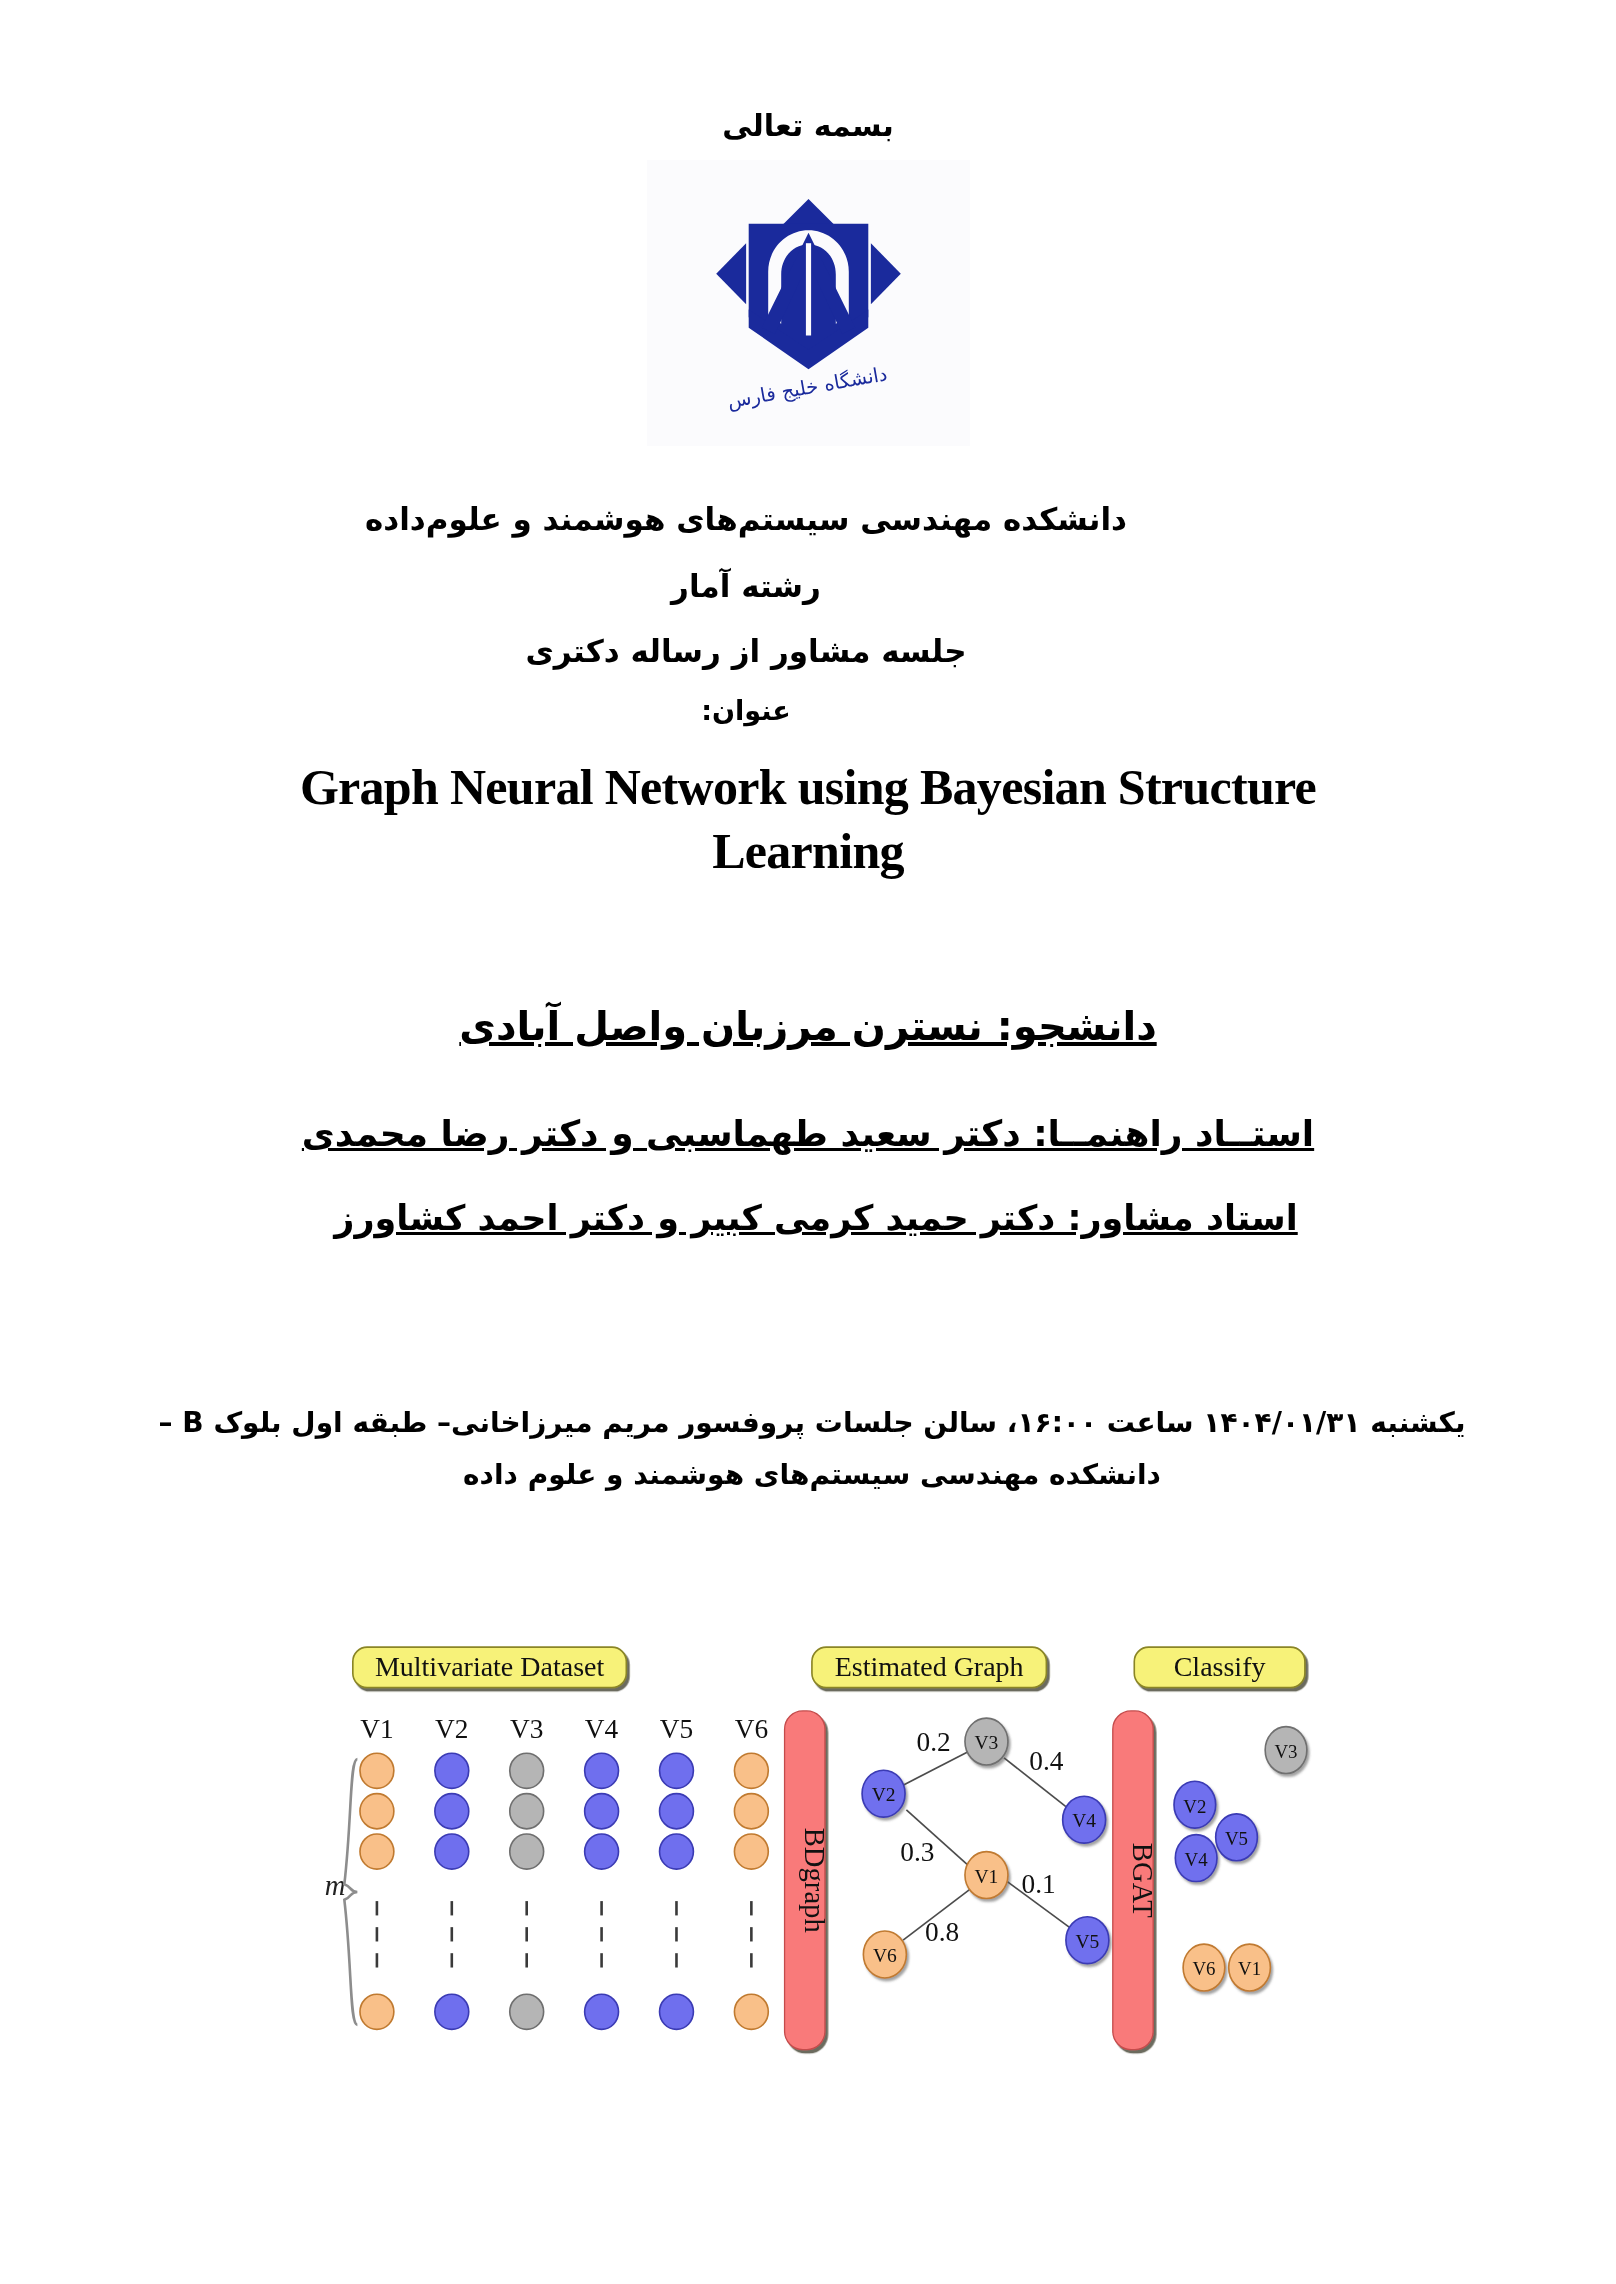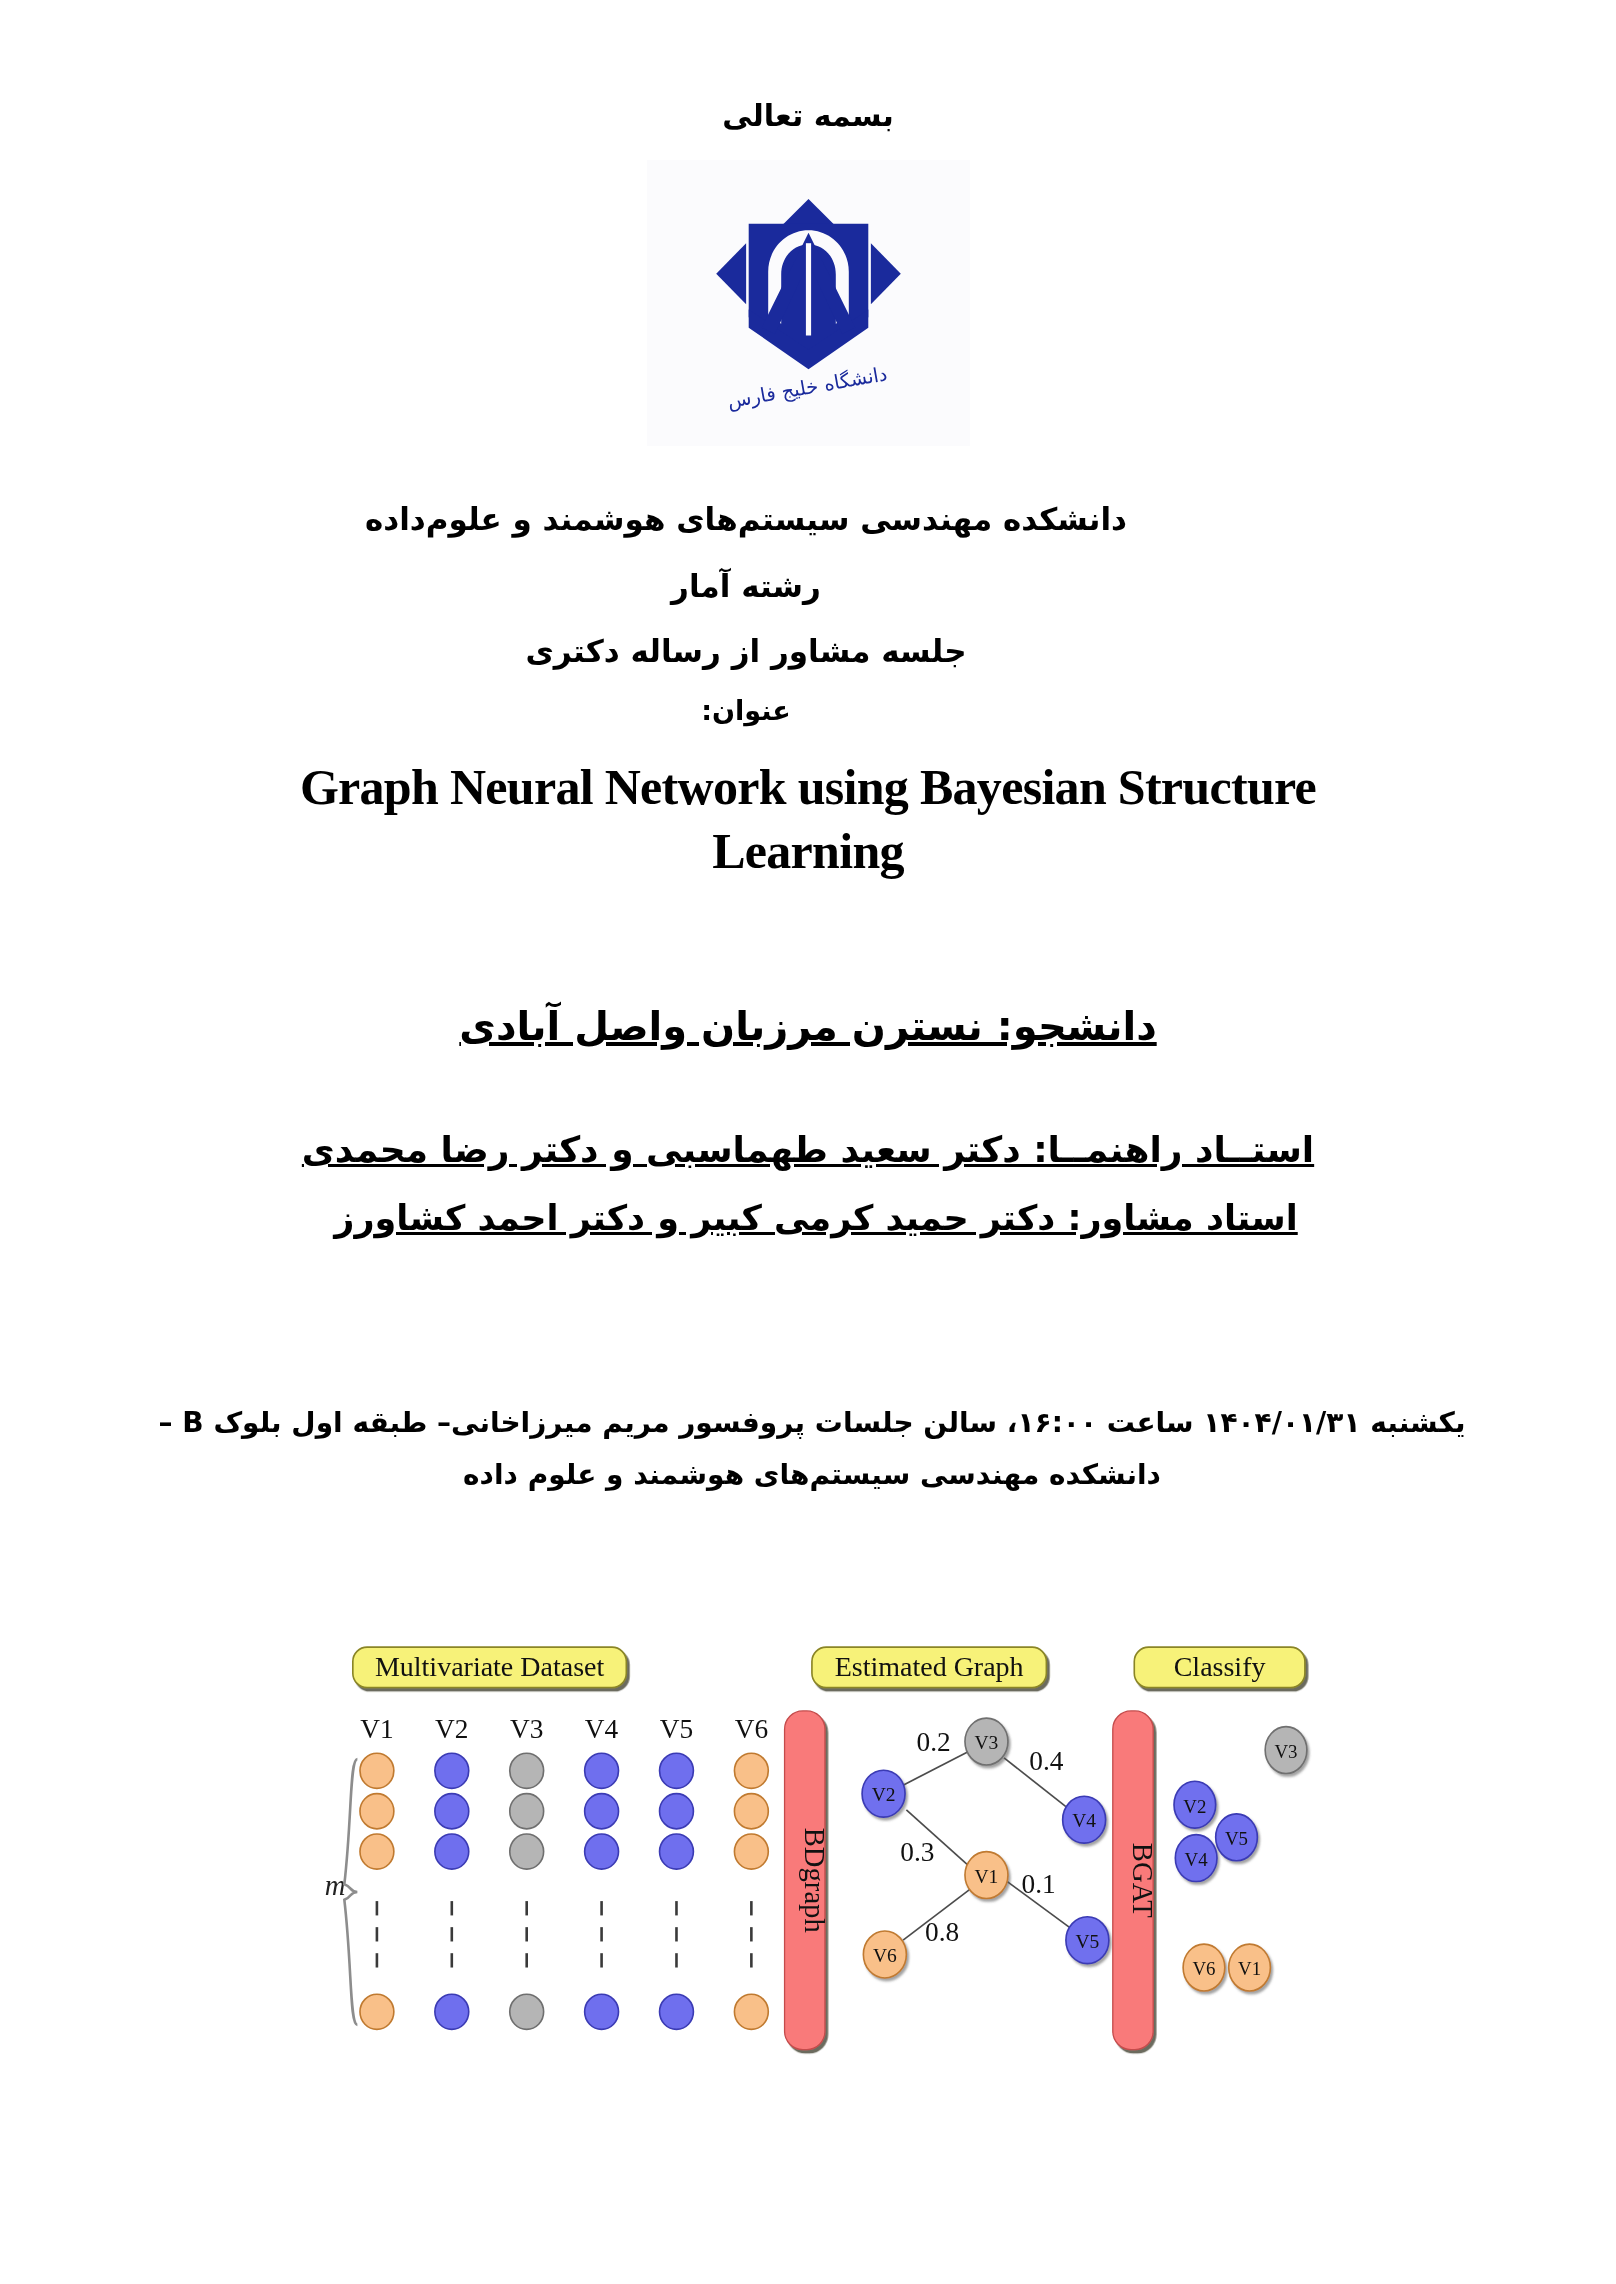--- a/index.html
+++ b/index.html
@@ -12,21 +12,21 @@
     height: 2284px;
     position: relative;
     font-family: "Liberation Sans", sans-serif;
     color: #000000;
     overflow: hidden;
   }
 
   
   #bismillah {
     position: absolute;
-    top: 98px;
+    top: 108px;
     left: 0;
     width: 1616px;
     text-align: center;
     font-family: "DejaVu Sans", sans-serif;
     font-weight: bold;
     font-size: 30px;
     direction: rtl;
     color: #000;
   }
 
@@ -78,21 +78,21 @@
     left: 0;
     width: 1616px;
     text-align: center;
     direction: rtl;
     font-family: "DejaVu Sans", sans-serif;
     font-weight: bold;
     color: #000;
     text-decoration: underline;
   }
   #student  { top: 1003px; font-size: 40px; }
-  #advisor  { top: 1113px; font-size: 36px; margin-top: 16px; }
+  #advisor  { top: 1113px; font-size: 36px; }
   #coadvisor{ top: 1198px; font-size: 35px; padding-left: 8px; }
 
   
   #timeplace {
     position: absolute;
     top: 1397px;
     left: 148px;
     width: 1328px;
     text-align: center;
     direction: rtl;

